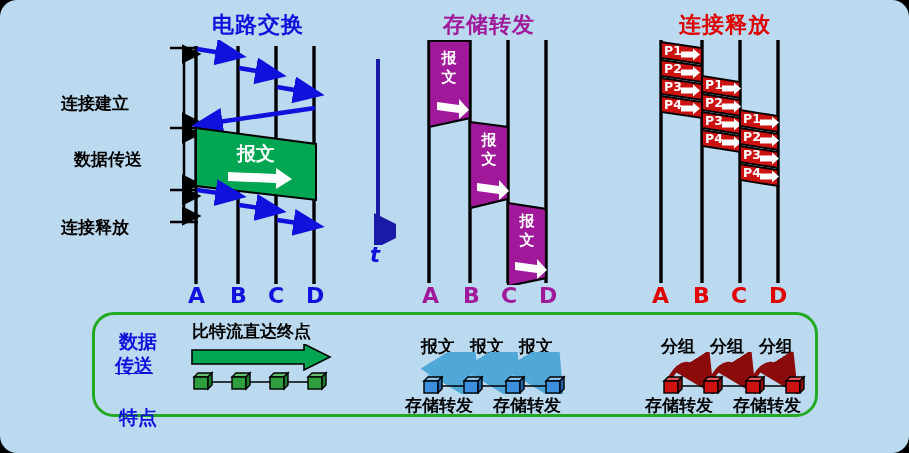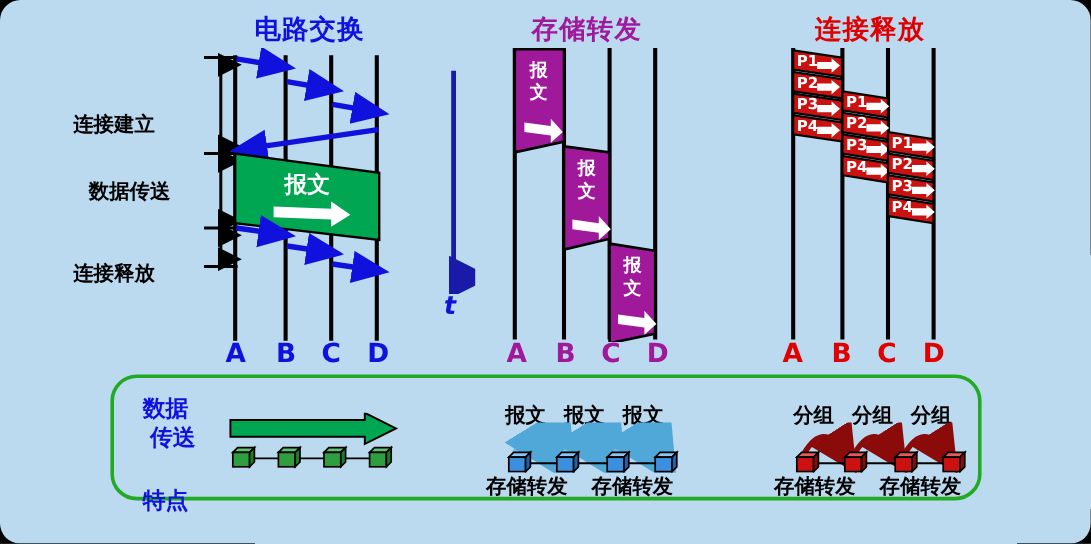--- a/index.html
+++ b/index.html
@@ -184,23 +184,24 @@
   </svg>
 
   <div class="abs nodelbl n-red" style="left:652px;top:283px;">A</div>
   <div class="abs nodelbl n-red" style="left:693px;top:283px;">B</div>
   <div class="abs nodelbl n-red" style="left:731px;top:283px;">C</div>
   <div class="abs nodelbl n-red" style="left:769px;top:283px;">D</div>
 
   <div class="legendbox"></div>
 
   <div class="abs legttl" style="left:106px;top:330px;width:64px;">数据</div>
-  <div class="abs legttl" style="left:112px;top:354px;width:64px;">传送</div>
+  <div class="abs legttl" style="left:102px;top:354px;width:64px;text-decoration:underline;">传送</div>
   <div class="abs legttl" style="left:106px;top:378px;width:64px;margin-top:28px;">特点</div>
 
+  <div class="abs legcap" style="left:192px;top:320px;">比特流直达终点</div>
   <svg class="abs" style="left:186px;top:344px;" width="150" height="48">
     <polygon points="6,6 118,6 118,0 144,13 118,26 118,20 6,20" fill="#00a651" stroke="#000" stroke-width="1.6"></polygon>
     <line x1="16" y1="38" x2="132" y2="38" stroke="#000" stroke-width="1.6"></line>
     <g>
       <polygon points="8,33 22,33 26,29 12,29" fill="#63c06e" stroke="#000" stroke-width="1.4"></polygon>
       <rect x="8" y="33" width="14" height="12" fill="#2f9e3f" stroke="#000" stroke-width="1.4"></rect>
       <polygon points="22,33 26,29 26,41 22,45" fill="#1f7a2c" stroke="#000" stroke-width="1.4"></polygon>
     </g>
     <g>
       <polygon points="46,33 60,33 64,29 50,29" fill="#63c06e" stroke="#000" stroke-width="1.4"></polygon>

